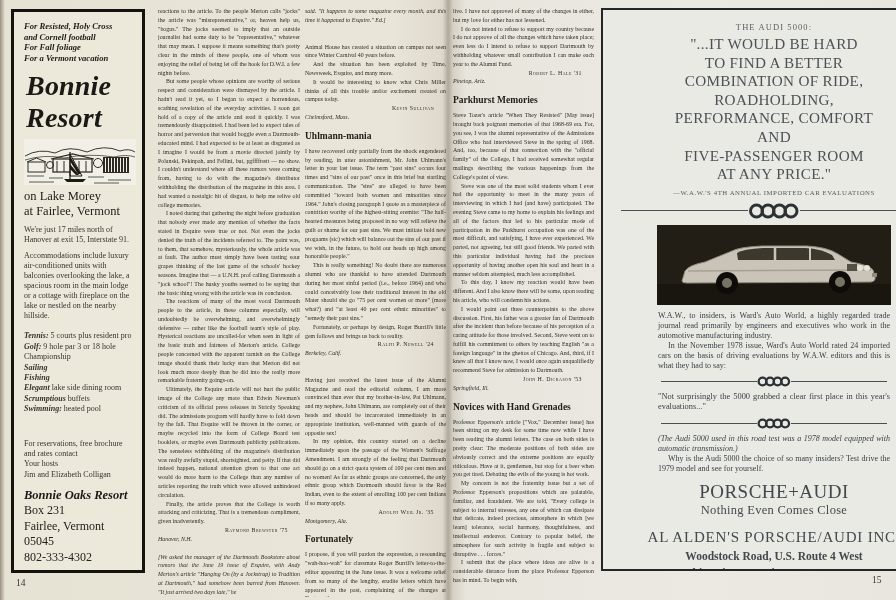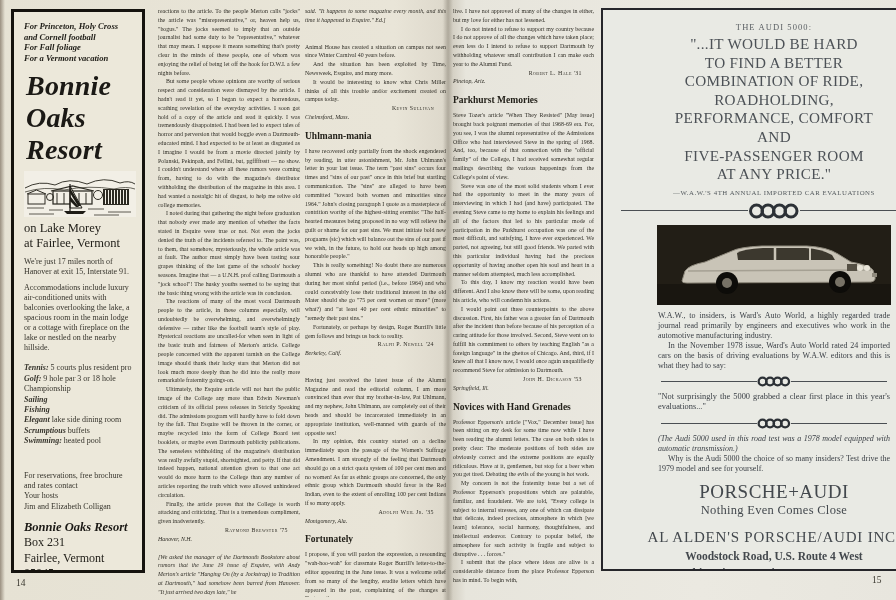--- a/index.html
+++ b/index.html
@@ -72,28 +72,27 @@
   .audi .daddr{font-size:11.5px;line-height:14.5px;margin-top:3px;color:#43484d;font-weight:bold;}
 </style>
 </head>
 <body>
 
 <div class="spread">
   <div class="edge-left"></div>
 
   <div class="resort">
     <div class="tagline">
-        <div>For Princeton, Holy Cross</div>
+        <div>For Resisted, Holy Cross</div>
         <div>and Cornell football</div>
         <div>For Fall foliage</div>
         <div>For a Vermont vacation</div>
       </div>
     <div class="title">
         <div>Bonnie</div>
-        <div>Oaks</div>
         <div>Resort</div>
       </div>
 
     <svg class="illus" width="112" height="46" viewBox="0 0 224 92">
       <rect x="0" y="0" width="224" height="92" fill="#f2efe6"></rect>
 
       <path d="M2 34 Q30 18 62 28 Q90 12 126 26 Q160 10 192 24 Q210 18 222 26" fill="none" stroke="#3a382f" stroke-width="2"></path>
       <path d="M2 42 Q40 30 80 38 Q130 28 180 36 Q205 30 222 36" fill="none" stroke="#3a382f" stroke-width="1.5"></path>
 
       <rect x="58" y="40" width="78" height="26" fill="#f2efe6" stroke="#2c2a22" stroke-width="2.5"></rect>

